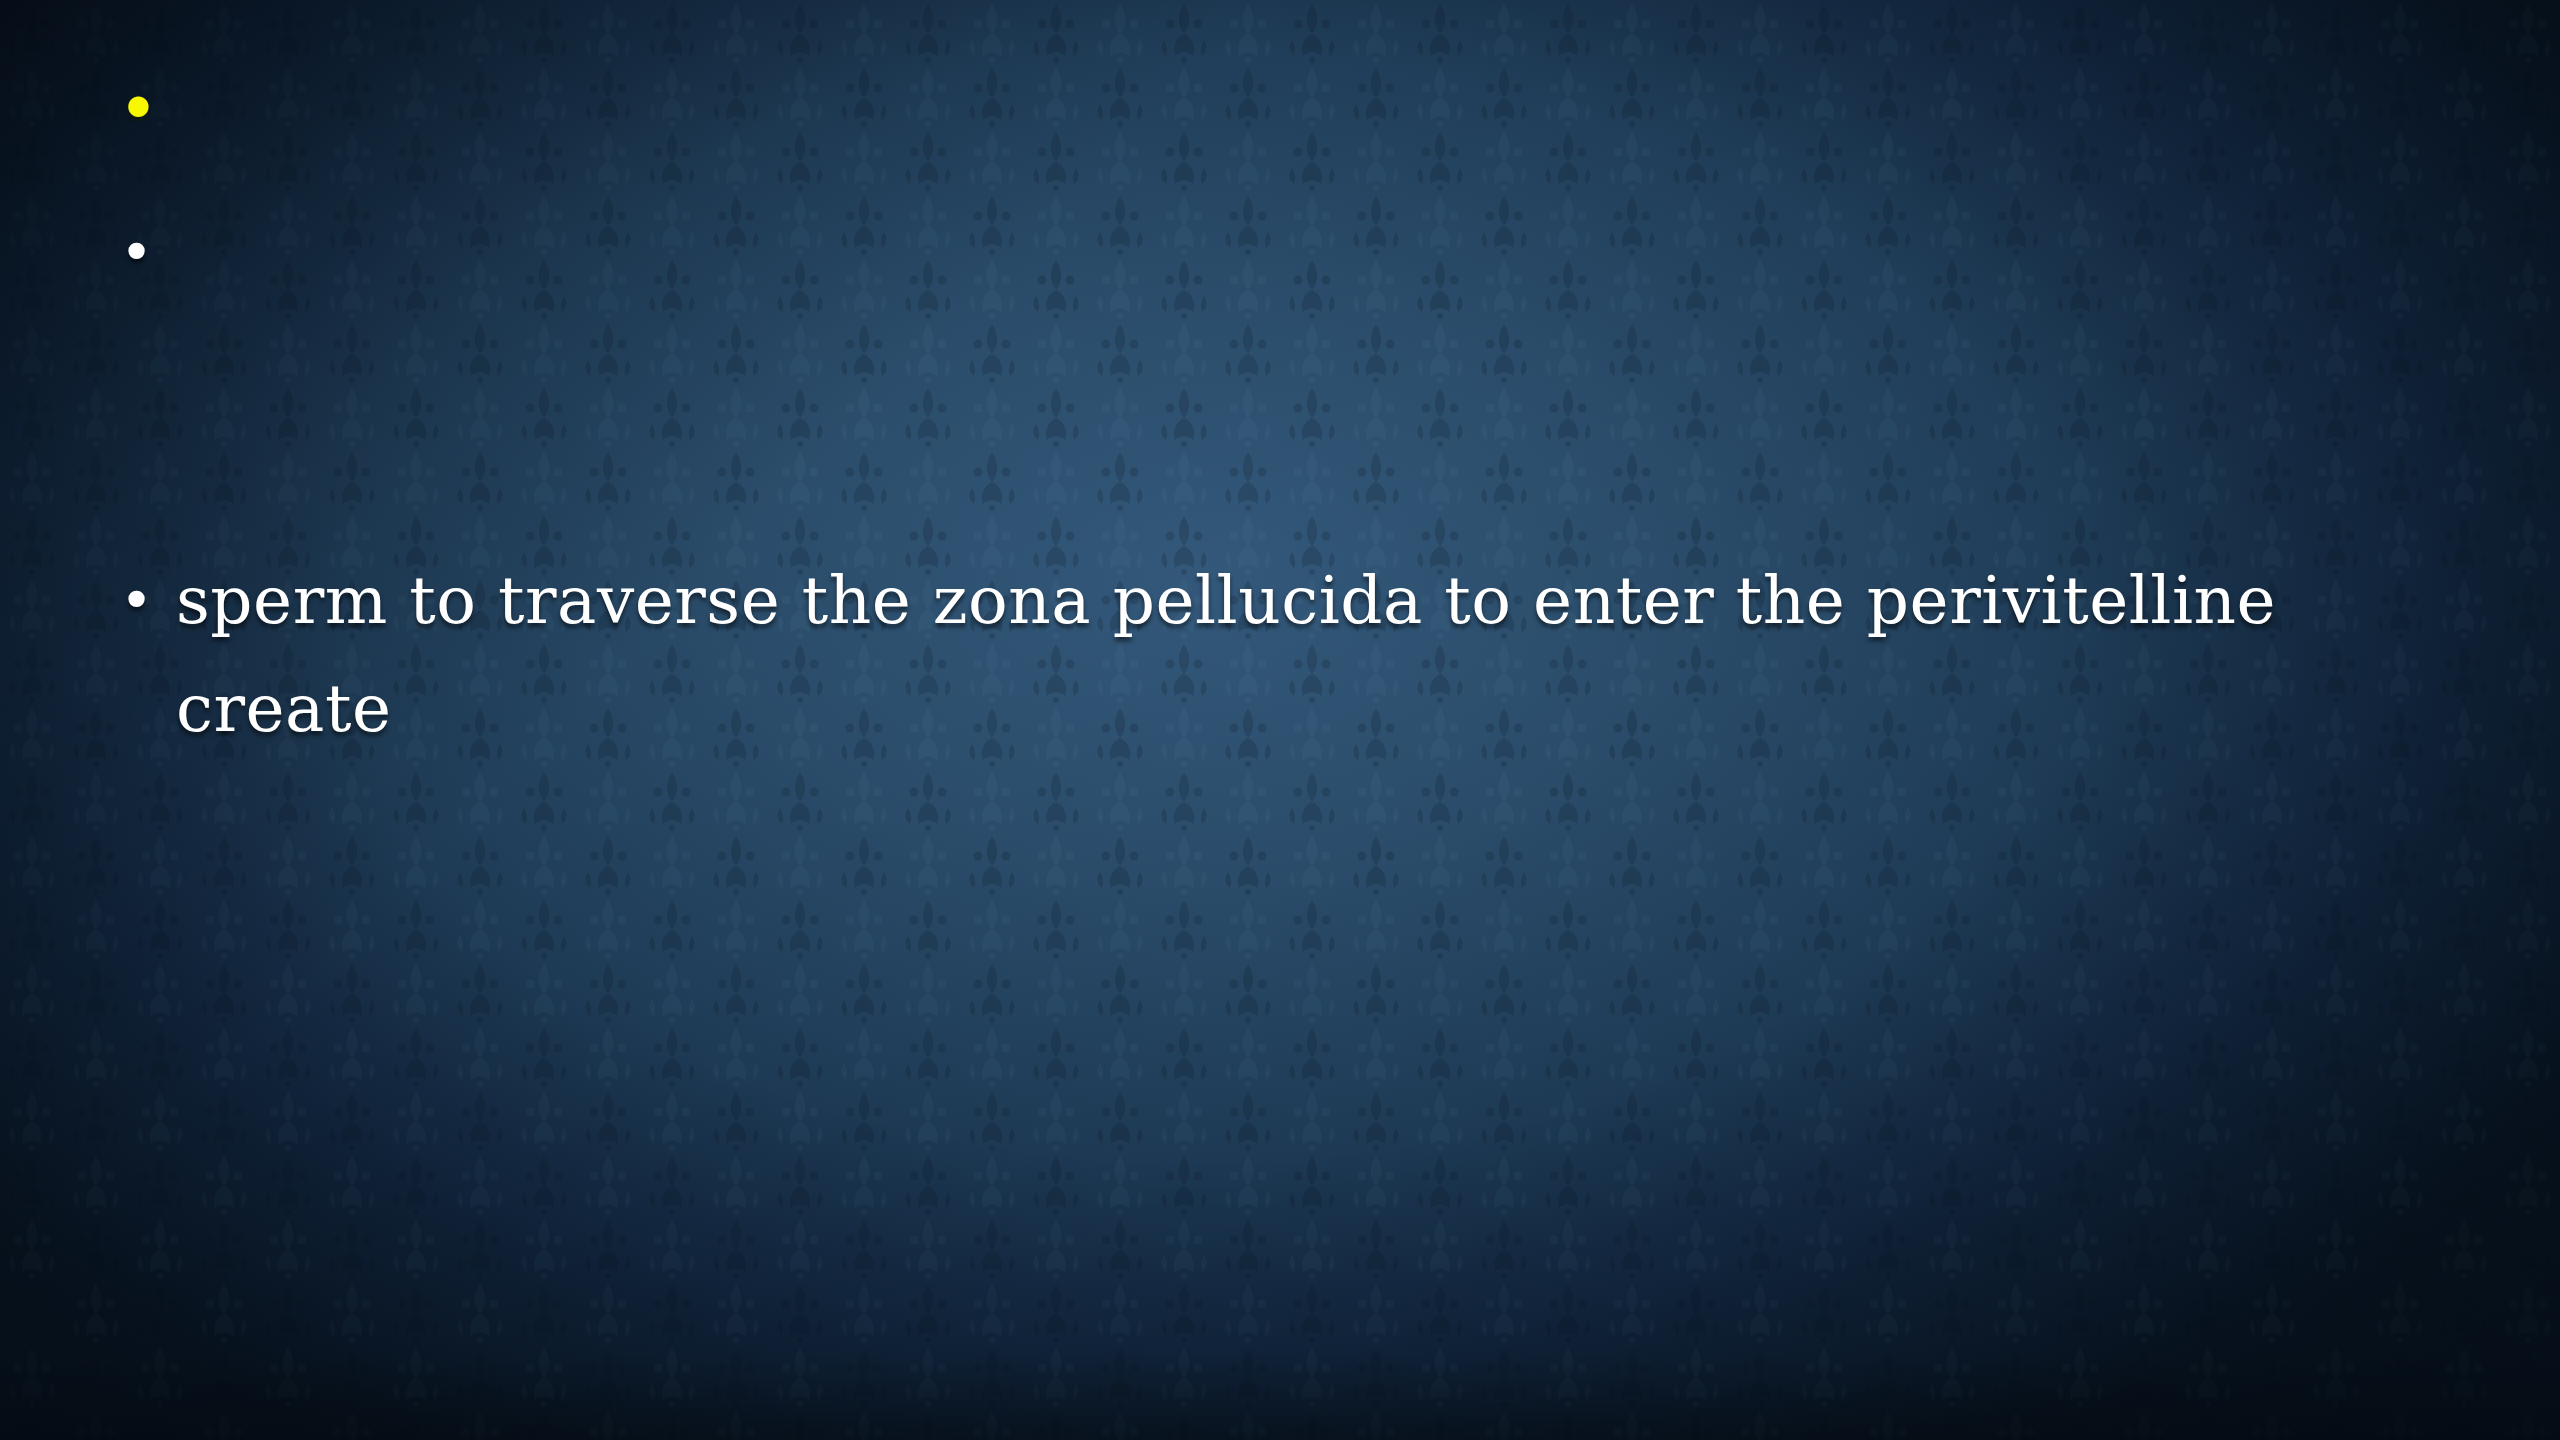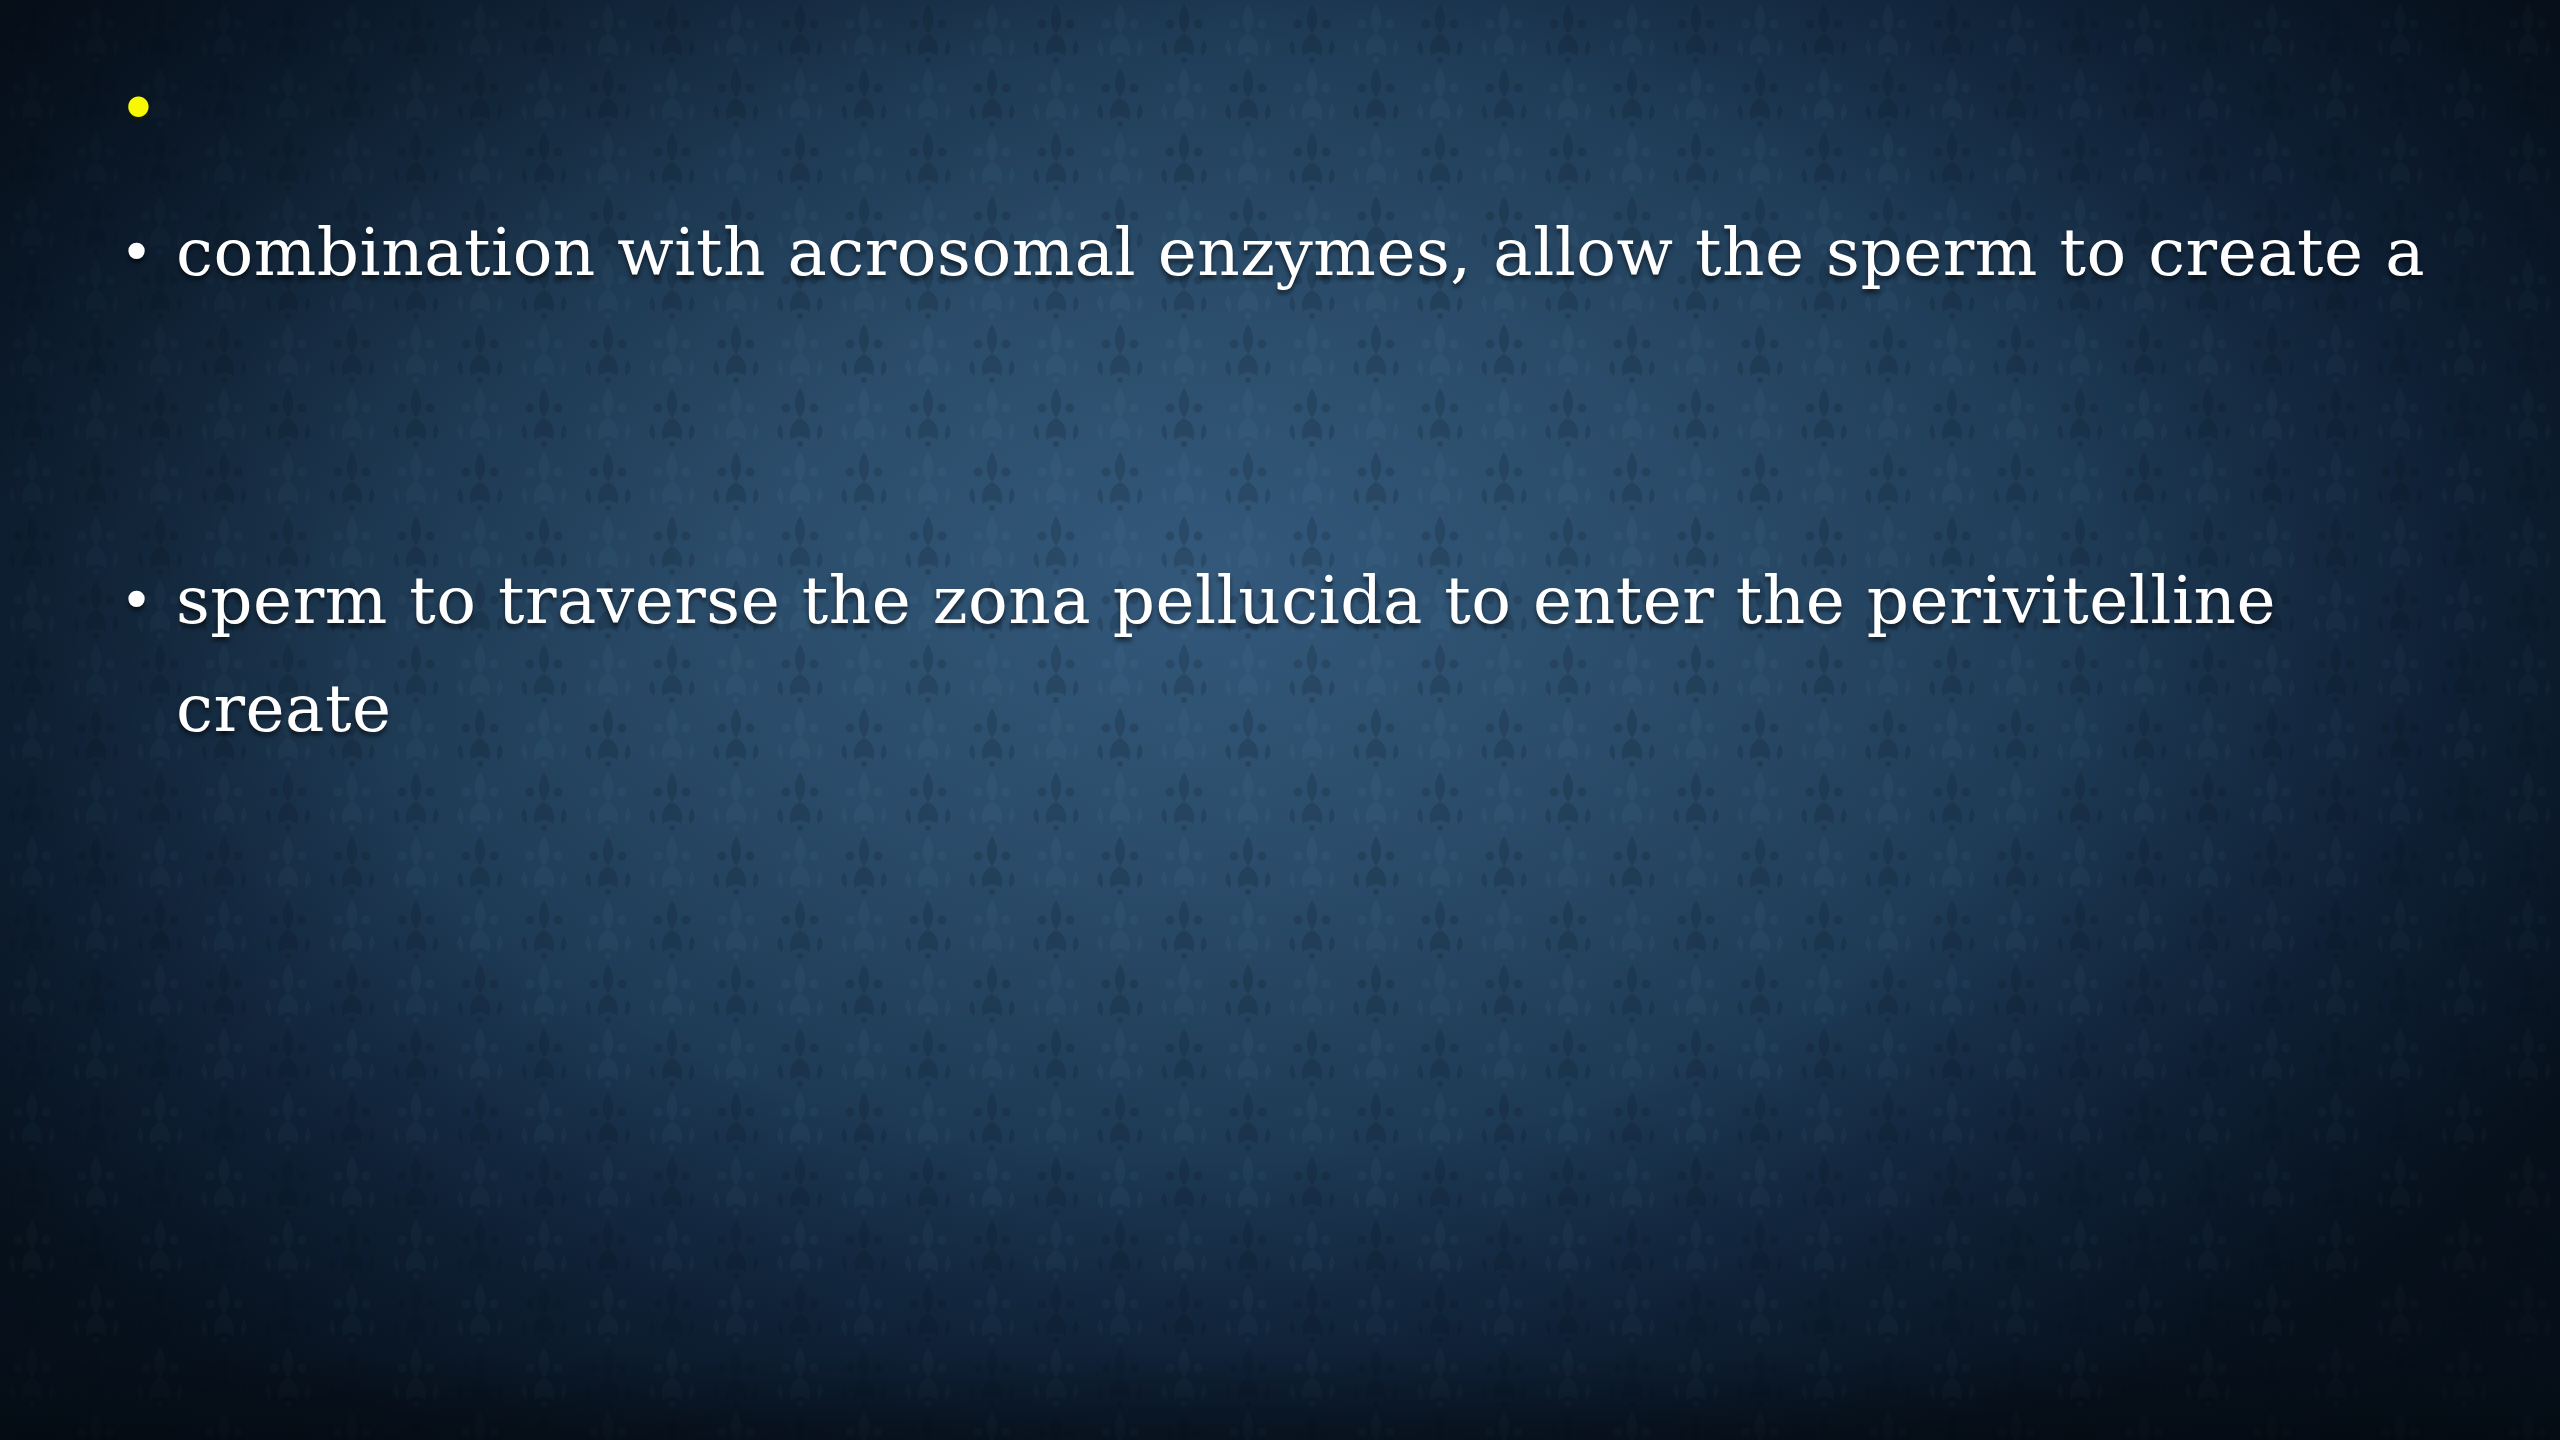--- a/index.html
+++ b/index.html
@@ -128,21 +128,20 @@
   <div class="vignette"></div>
 
   <div class="text-layer">
 
     <div class="title-row">
       <span class="marker">•</span>
     </div>
 
     <div class="bullet-item first">
       <span class="marker">•</span>
-      <span class="body-line">combination with acrosomal enzymes, allow the sperm to create a</span>
     </div>
 
     <div class="bullet-item second">
       <span class="marker">•</span>
       <span class="body-line">sperm to traverse the zona pellucida to enter the perivitelline</span>
       <span class="body-line">create</span>
     </div>
 
   </div>
 </div>

